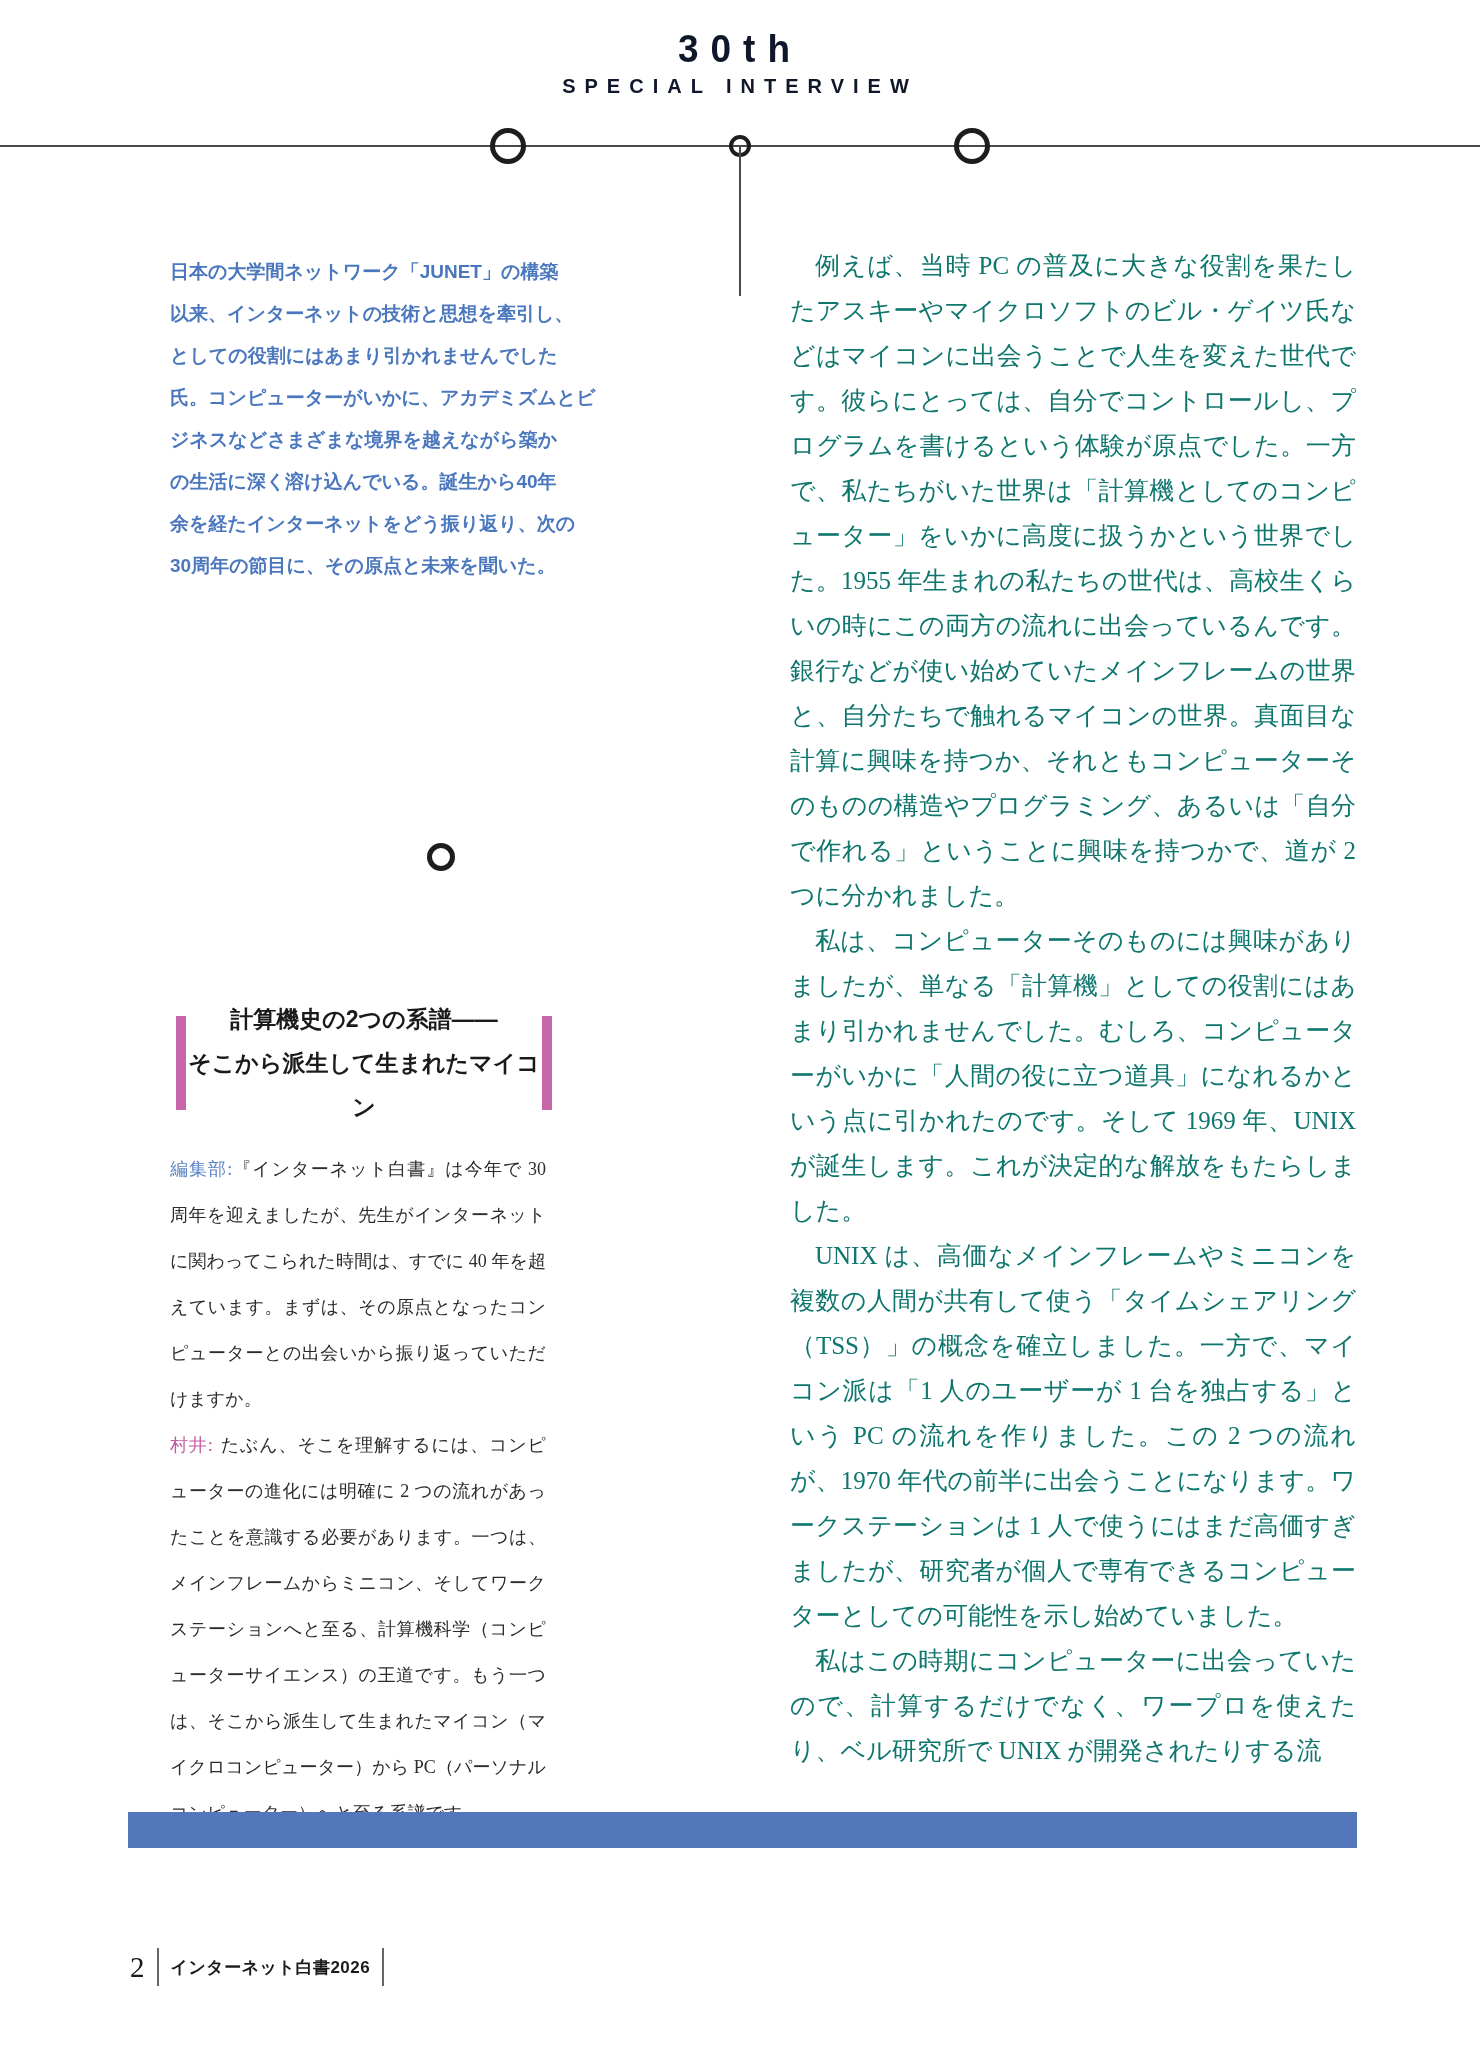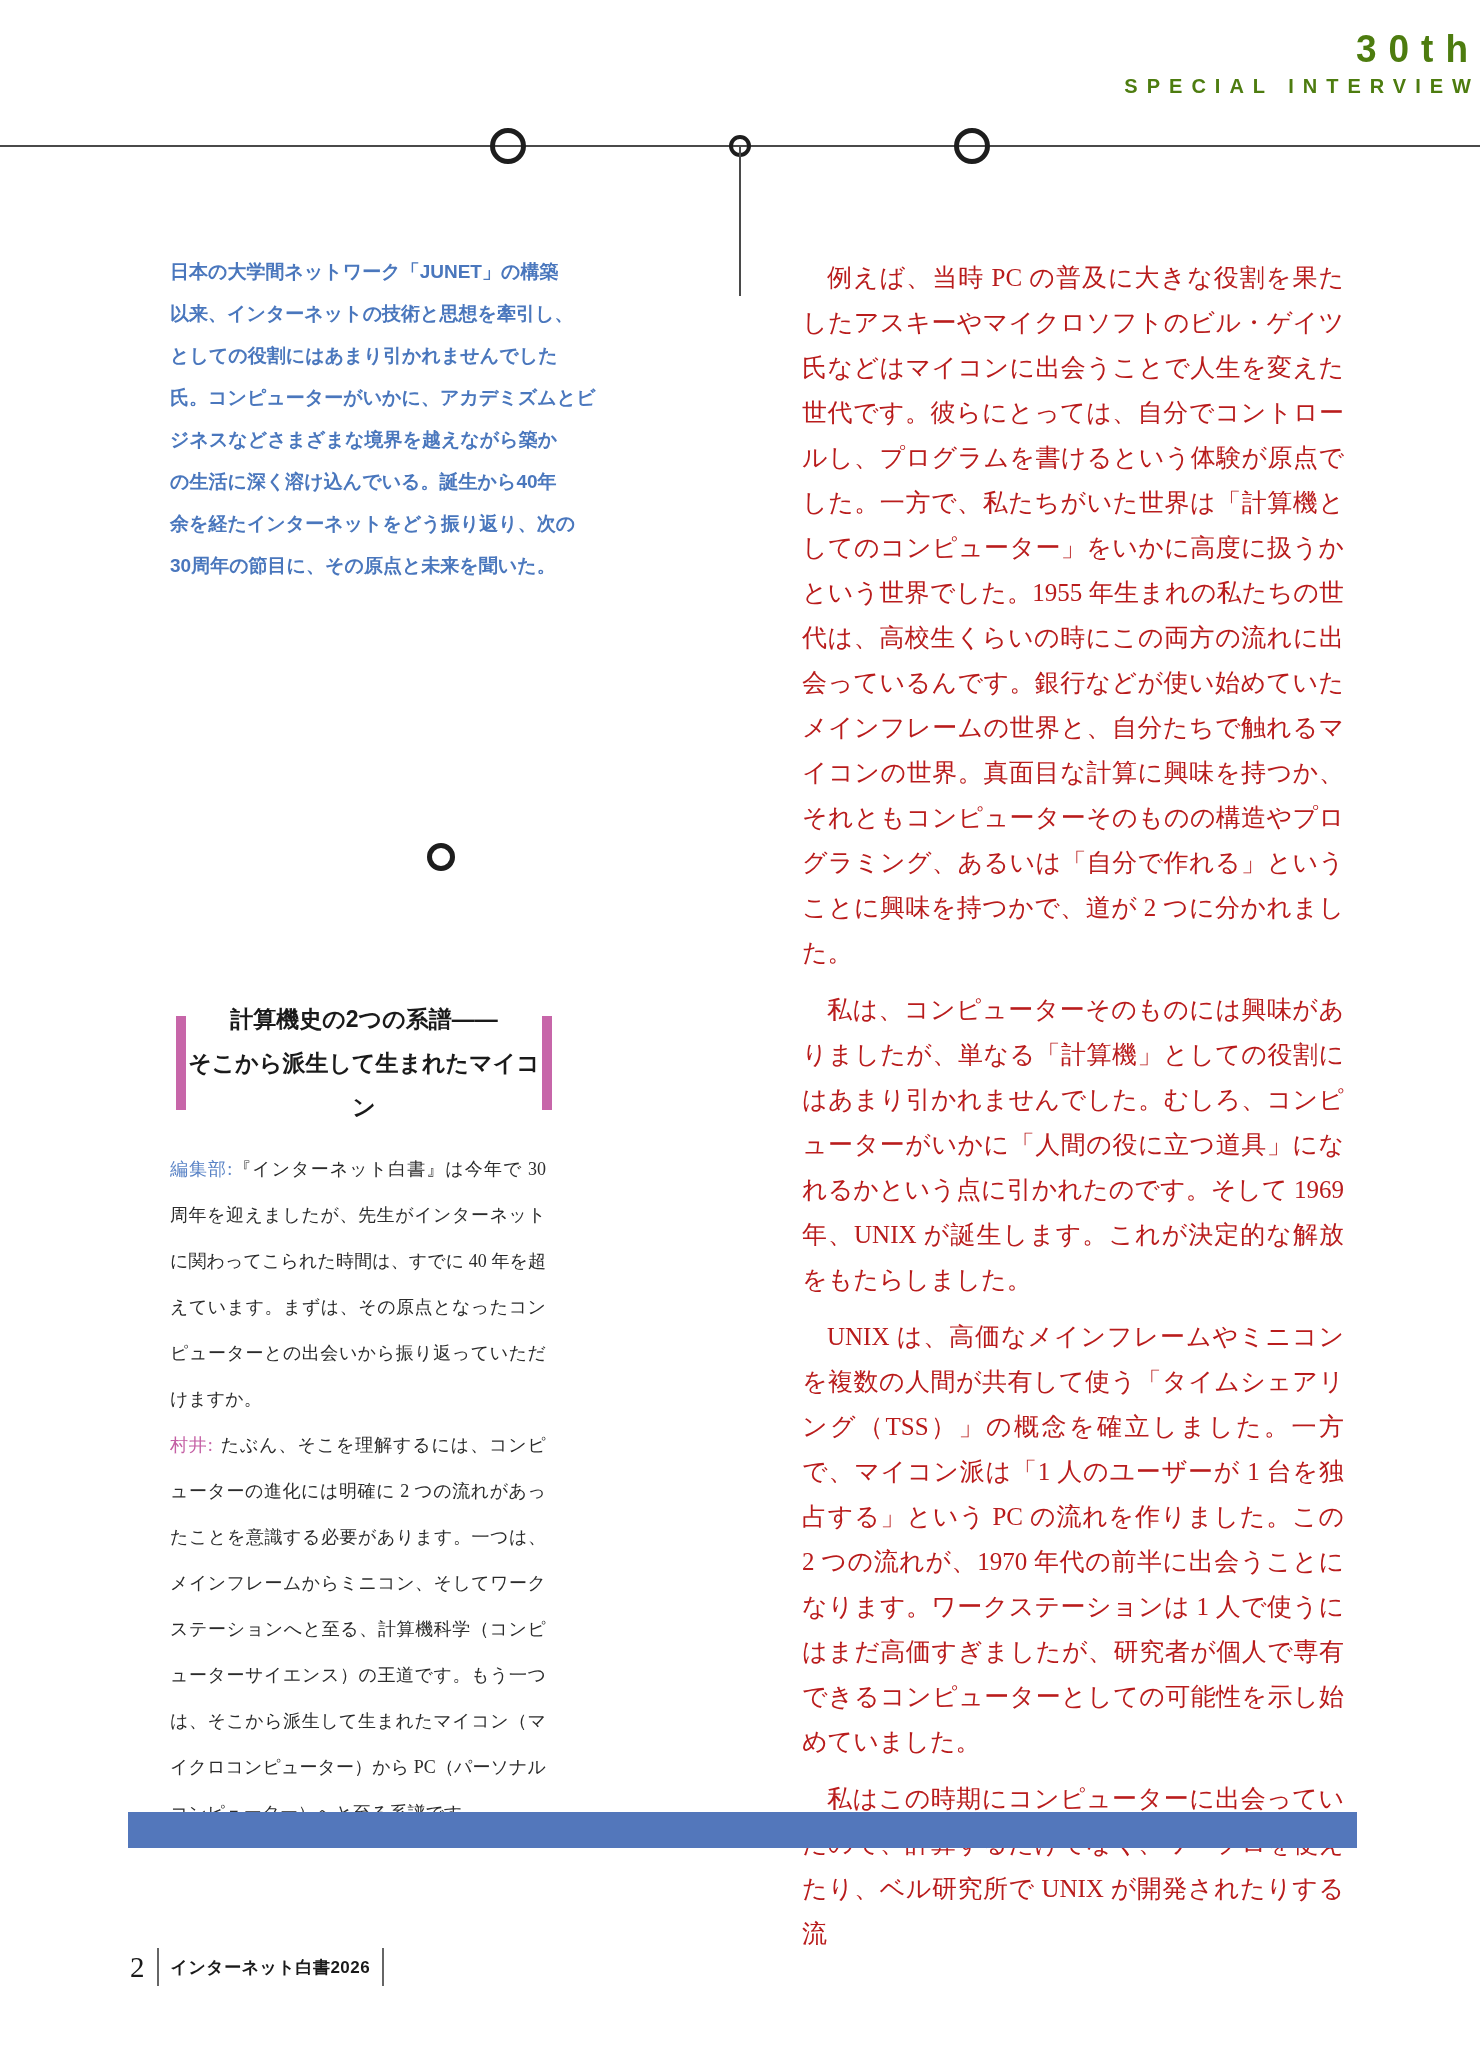--- a/index.html
+++ b/index.html
@@ -6,21 +6,21 @@
   .page{
     position:relative;
     width:1480px;height:2071px;
     margin:0 auto;
     background:#ffffff;
     overflow:hidden;
     font-family:"Liberation Serif","DejaVu Serif",serif;
     color:#2b2b2b;
   }
   
-  .masthead{position:absolute;left:0;top:30px;width:1480px;text-align:right;color:#4d7c0f;}
+  .masthead{position:absolute;left:0;top:30px;width:1480px;text-align:center;color:#0f172a;}
   .m-title{
     font-family:"Liberation Sans","DejaVu Sans",sans-serif;
     font-weight:900;font-size:37px;letter-spacing:12px;line-height:1;
     transform:scaleY(1.05);
   }
   .m-sub{
     margin-top:9px;
     font-family:"Liberation Sans","DejaVu Sans",sans-serif;
     font-weight:900;font-size:20px;letter-spacing:9px;line-height:1;
   }
@@ -69,22 +69,22 @@
   .col-left{position:absolute;left:170px;top:1146px;width:376px;}
   .col-left p{
     margin:0;font-size:18px;line-height:46px;text-align:justify;color:#2b2b2b;
   }
   .sp-edit{color:#5b84c6;}
   .sp-murai{color:#c45fa4;margin-right:0.4em;}
 
   
   .col-right{position:absolute;left:790px;top:243px;width:566px;}
   .rp{
-    margin:12px;font-size:25px;line-height:45px;text-align:justify;
-    text-indent:1em;color:#b91c1c;
+    margin:0;font-size:25px;line-height:45px;text-align:justify;
+    text-indent:1em;color:#0f766e;
   }
 
   
   .bottom-bar{position:absolute;left:128px;top:1812px;width:1229px;height:36px;background:#5377bb;}
   .foot{
     position:absolute;left:130px;top:1946px;height:42px;
     display:flex;align-items:center;color:#1a1a1a;
   }
   .pnum{font-family:"Liberation Serif","DejaVu Serif",serif;font-size:29px;line-height:1;}
   .fsep{width:2px;height:38px;background:#666;margin:0 12px;}

